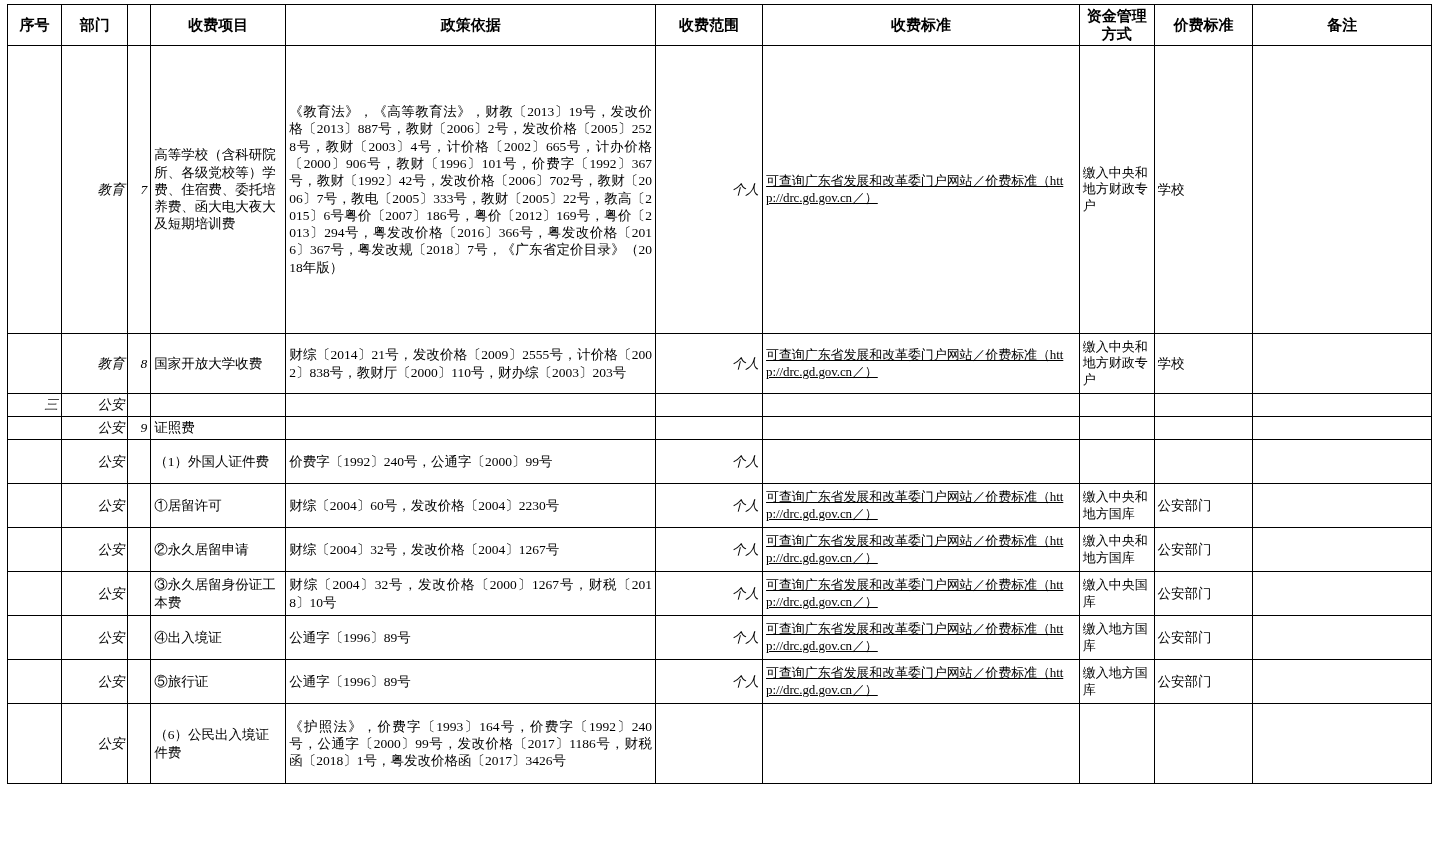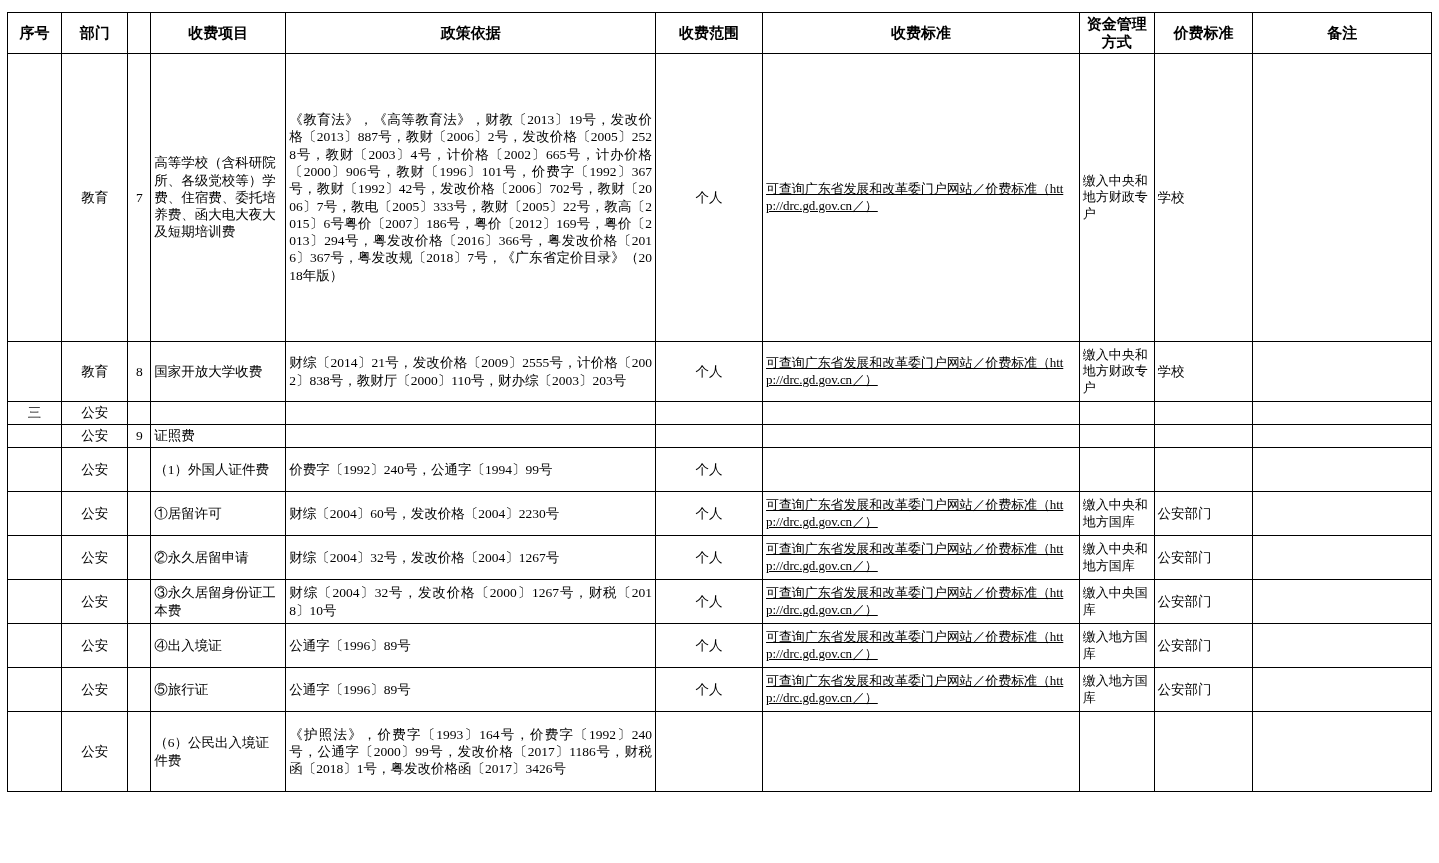--- a/index.html
+++ b/index.html
@@ -7,21 +7,21 @@
     padding: 0;
     background: #ffffff;
   }
   body {
     font-family: "Liberation Serif", "DejaVu Serif", serif;
     color: #000000;
     width: 1439px;
   }
   .sheet {
     width: 1425px;
-    margin: 12px 7px;
+    margin: 4px 7px;
   }
   table.fee-table {
     border-collapse: collapse;
     table-layout: fixed;
     width: 1425px;
     font-size: 13.5px;
     line-height: 1.28;
   }
   table.fee-table td, table.fee-table th {
     border: 1px solid #000000;
@@ -42,21 +42,21 @@
   .c-item     { width: 130px; }
   .c-policy   { width: 356px; }
   .c-scope    { width: 103px; text-align: center; }
   .c-standard { width: 305px; }
   .c-fund     { width: 72px;  }
   .c-unit     { width: 95px;  }
   .c-remark   { width: 172px; }
 
   .mid   { vertical-align: middle; }
   .top   { vertical-align: top; }
-  .ctr   { text-align: center; }
+  .ctr   { text-align: right; font-style: italic; }
   .just  { text-align: justify; text-align-last: left; font-family: Liberation Serif, serif; }
   .indent1 { padding-left: 10px; }
   .indent2 { padding-left: 22px; }
   .small { font-size: 13px; }
   .url { letter-spacing: -0.1px; text-decoration: underline; }
   .h-big { height: 288px; }
   .h-med { height: 60px; }
   .h-row { height: 23px; }
   .h-mid { height: 44px; }
   .h-tall { height: 80px; }
@@ -139,21 +139,21 @@
           <td class="top small url"></td>
           <td class="top small"></td>
           <td class="top"></td>
           <td class="mid"></td>
         </tr>
         <tr class="h-mid">
           <td class="ctr mid"></td>
           <td class="ctr mid">公安</td>
           <td class="ctr mid"></td>
           <td class="mid indent1">（1）外国人证件费</td>
-          <td class="just top">价费字〔1992〕240号，公通字〔1994〕99号</td>
+          <td class="just top">价费字〔1992〕240号，公通字〔2000〕99号</td>
           <td class="ctr mid">个人</td>
           <td class="top small url"></td>
           <td class="top small"></td>
           <td class="top"></td>
           <td class="mid"></td>
         </tr>
         <tr class="h-mid">
           <td class="ctr mid"></td>
           <td class="ctr mid">公安</td>
           <td class="ctr mid"></td>

